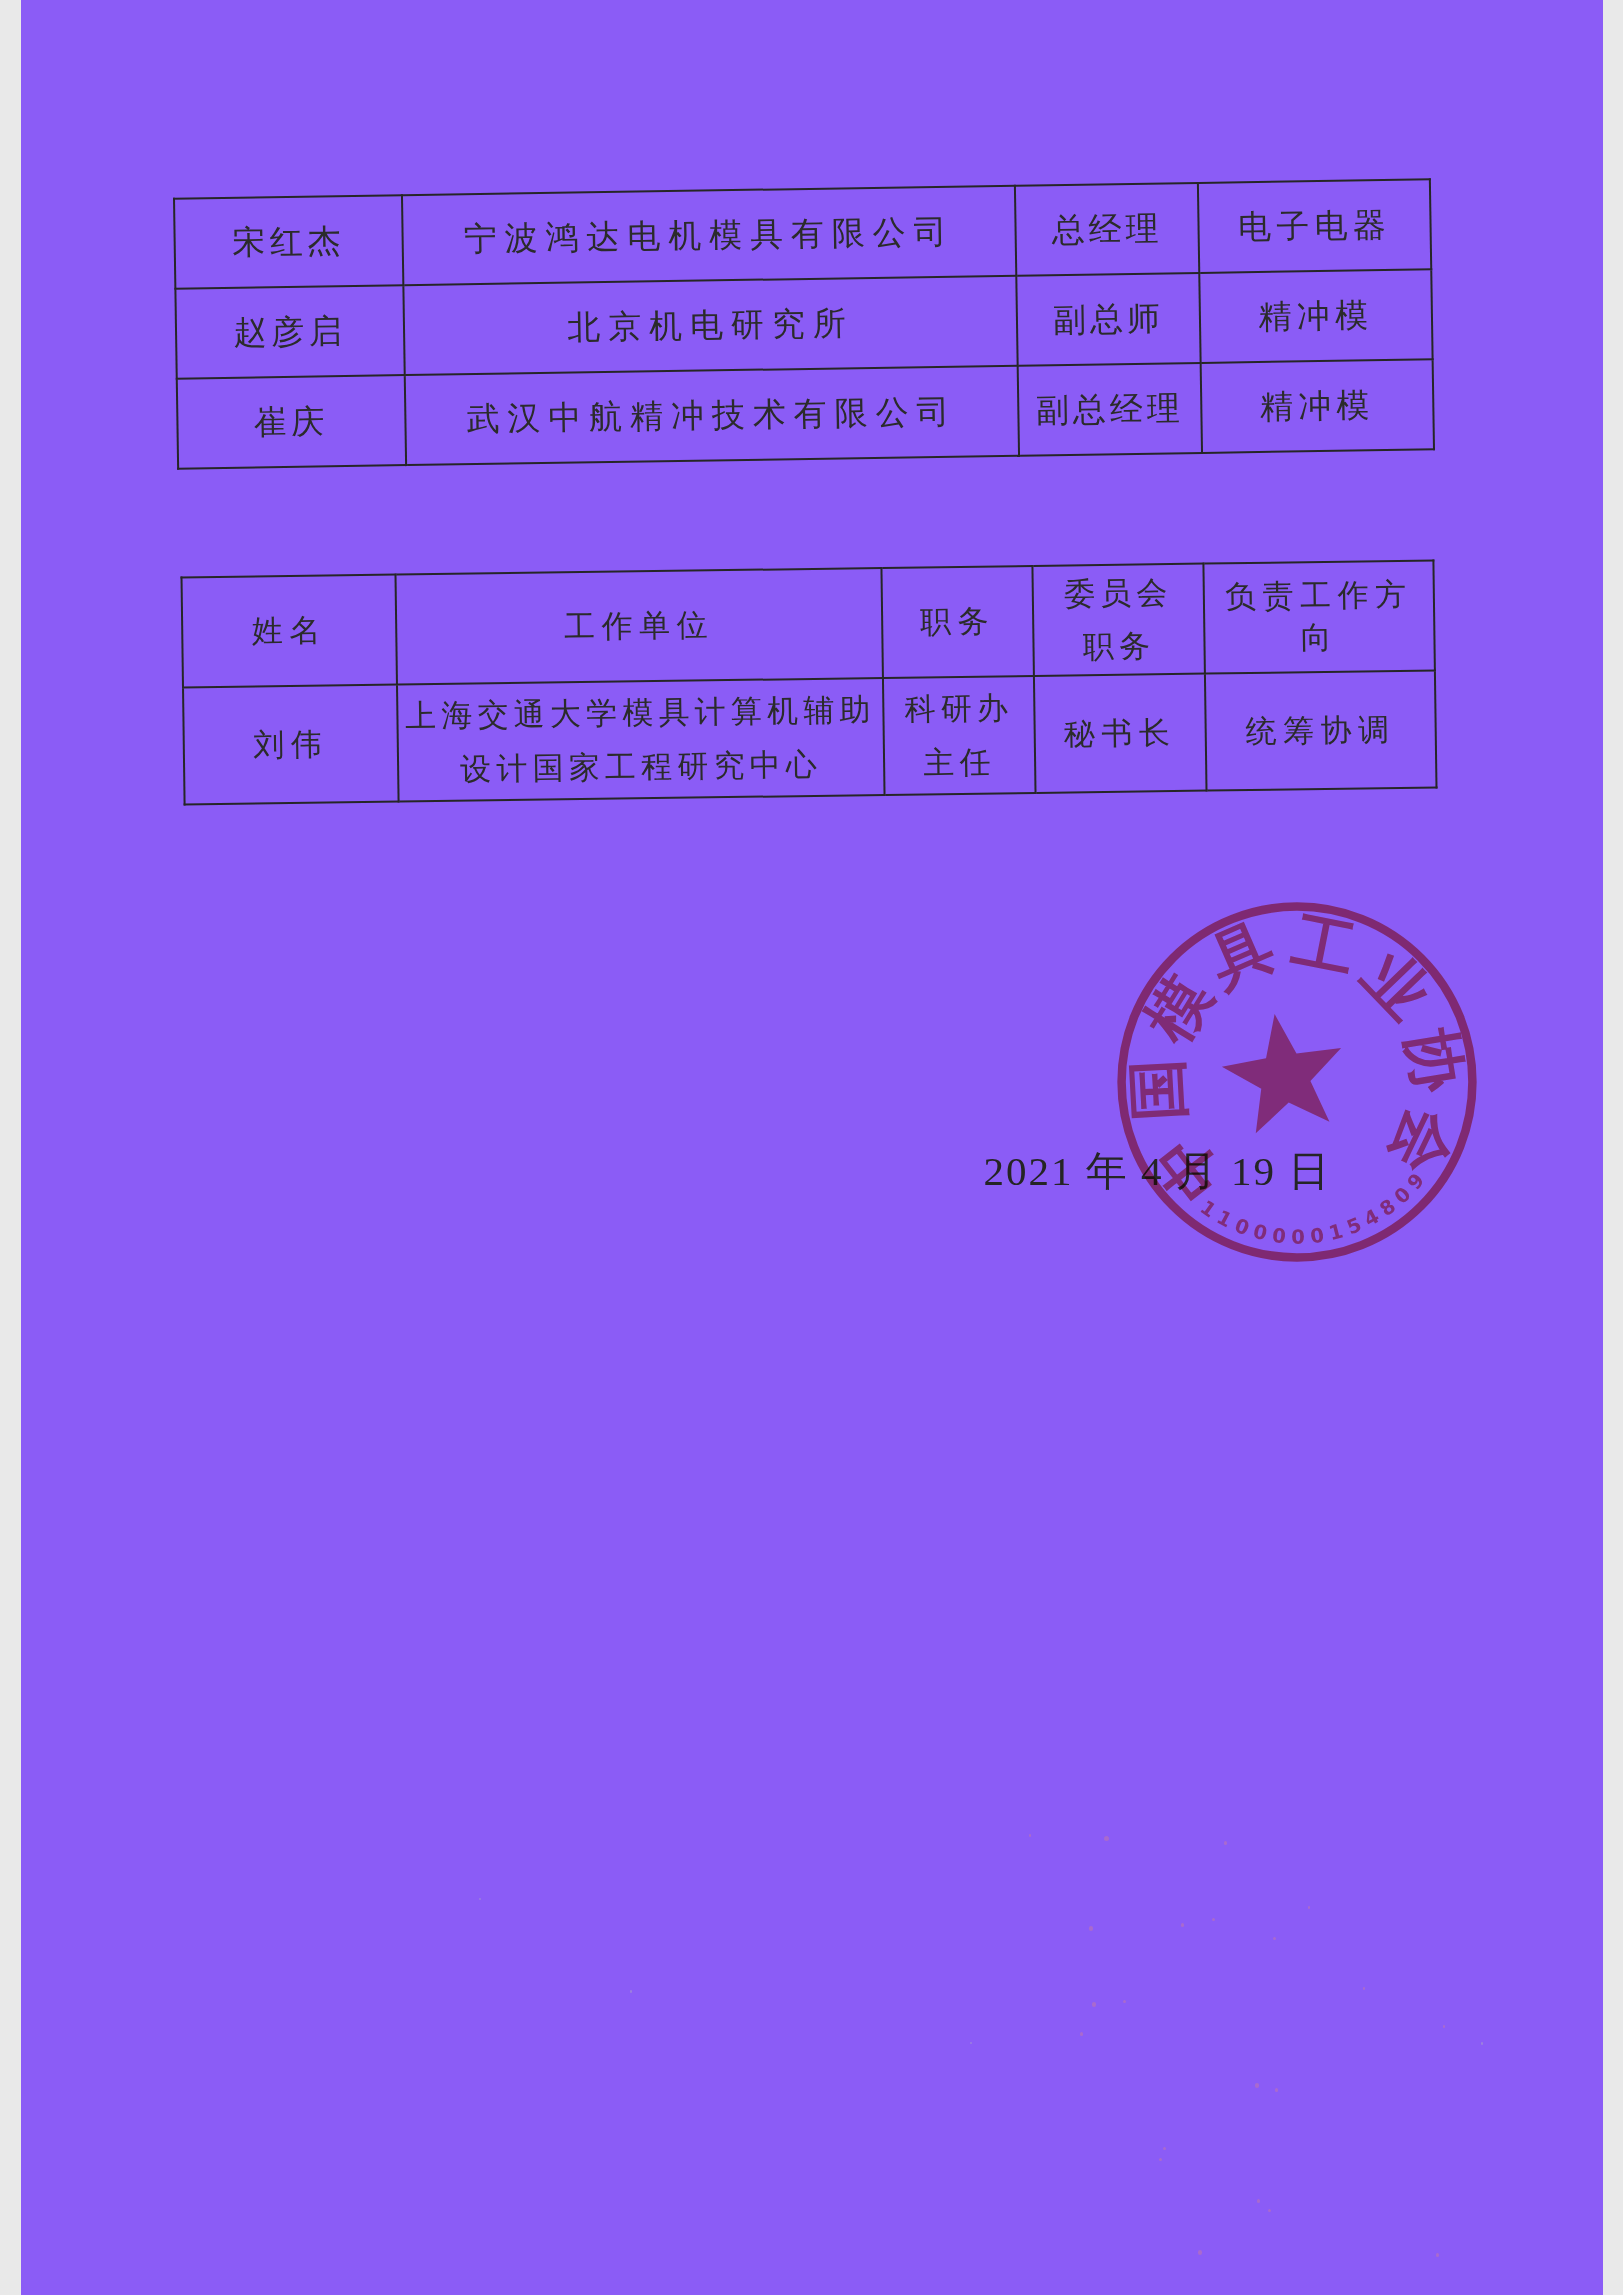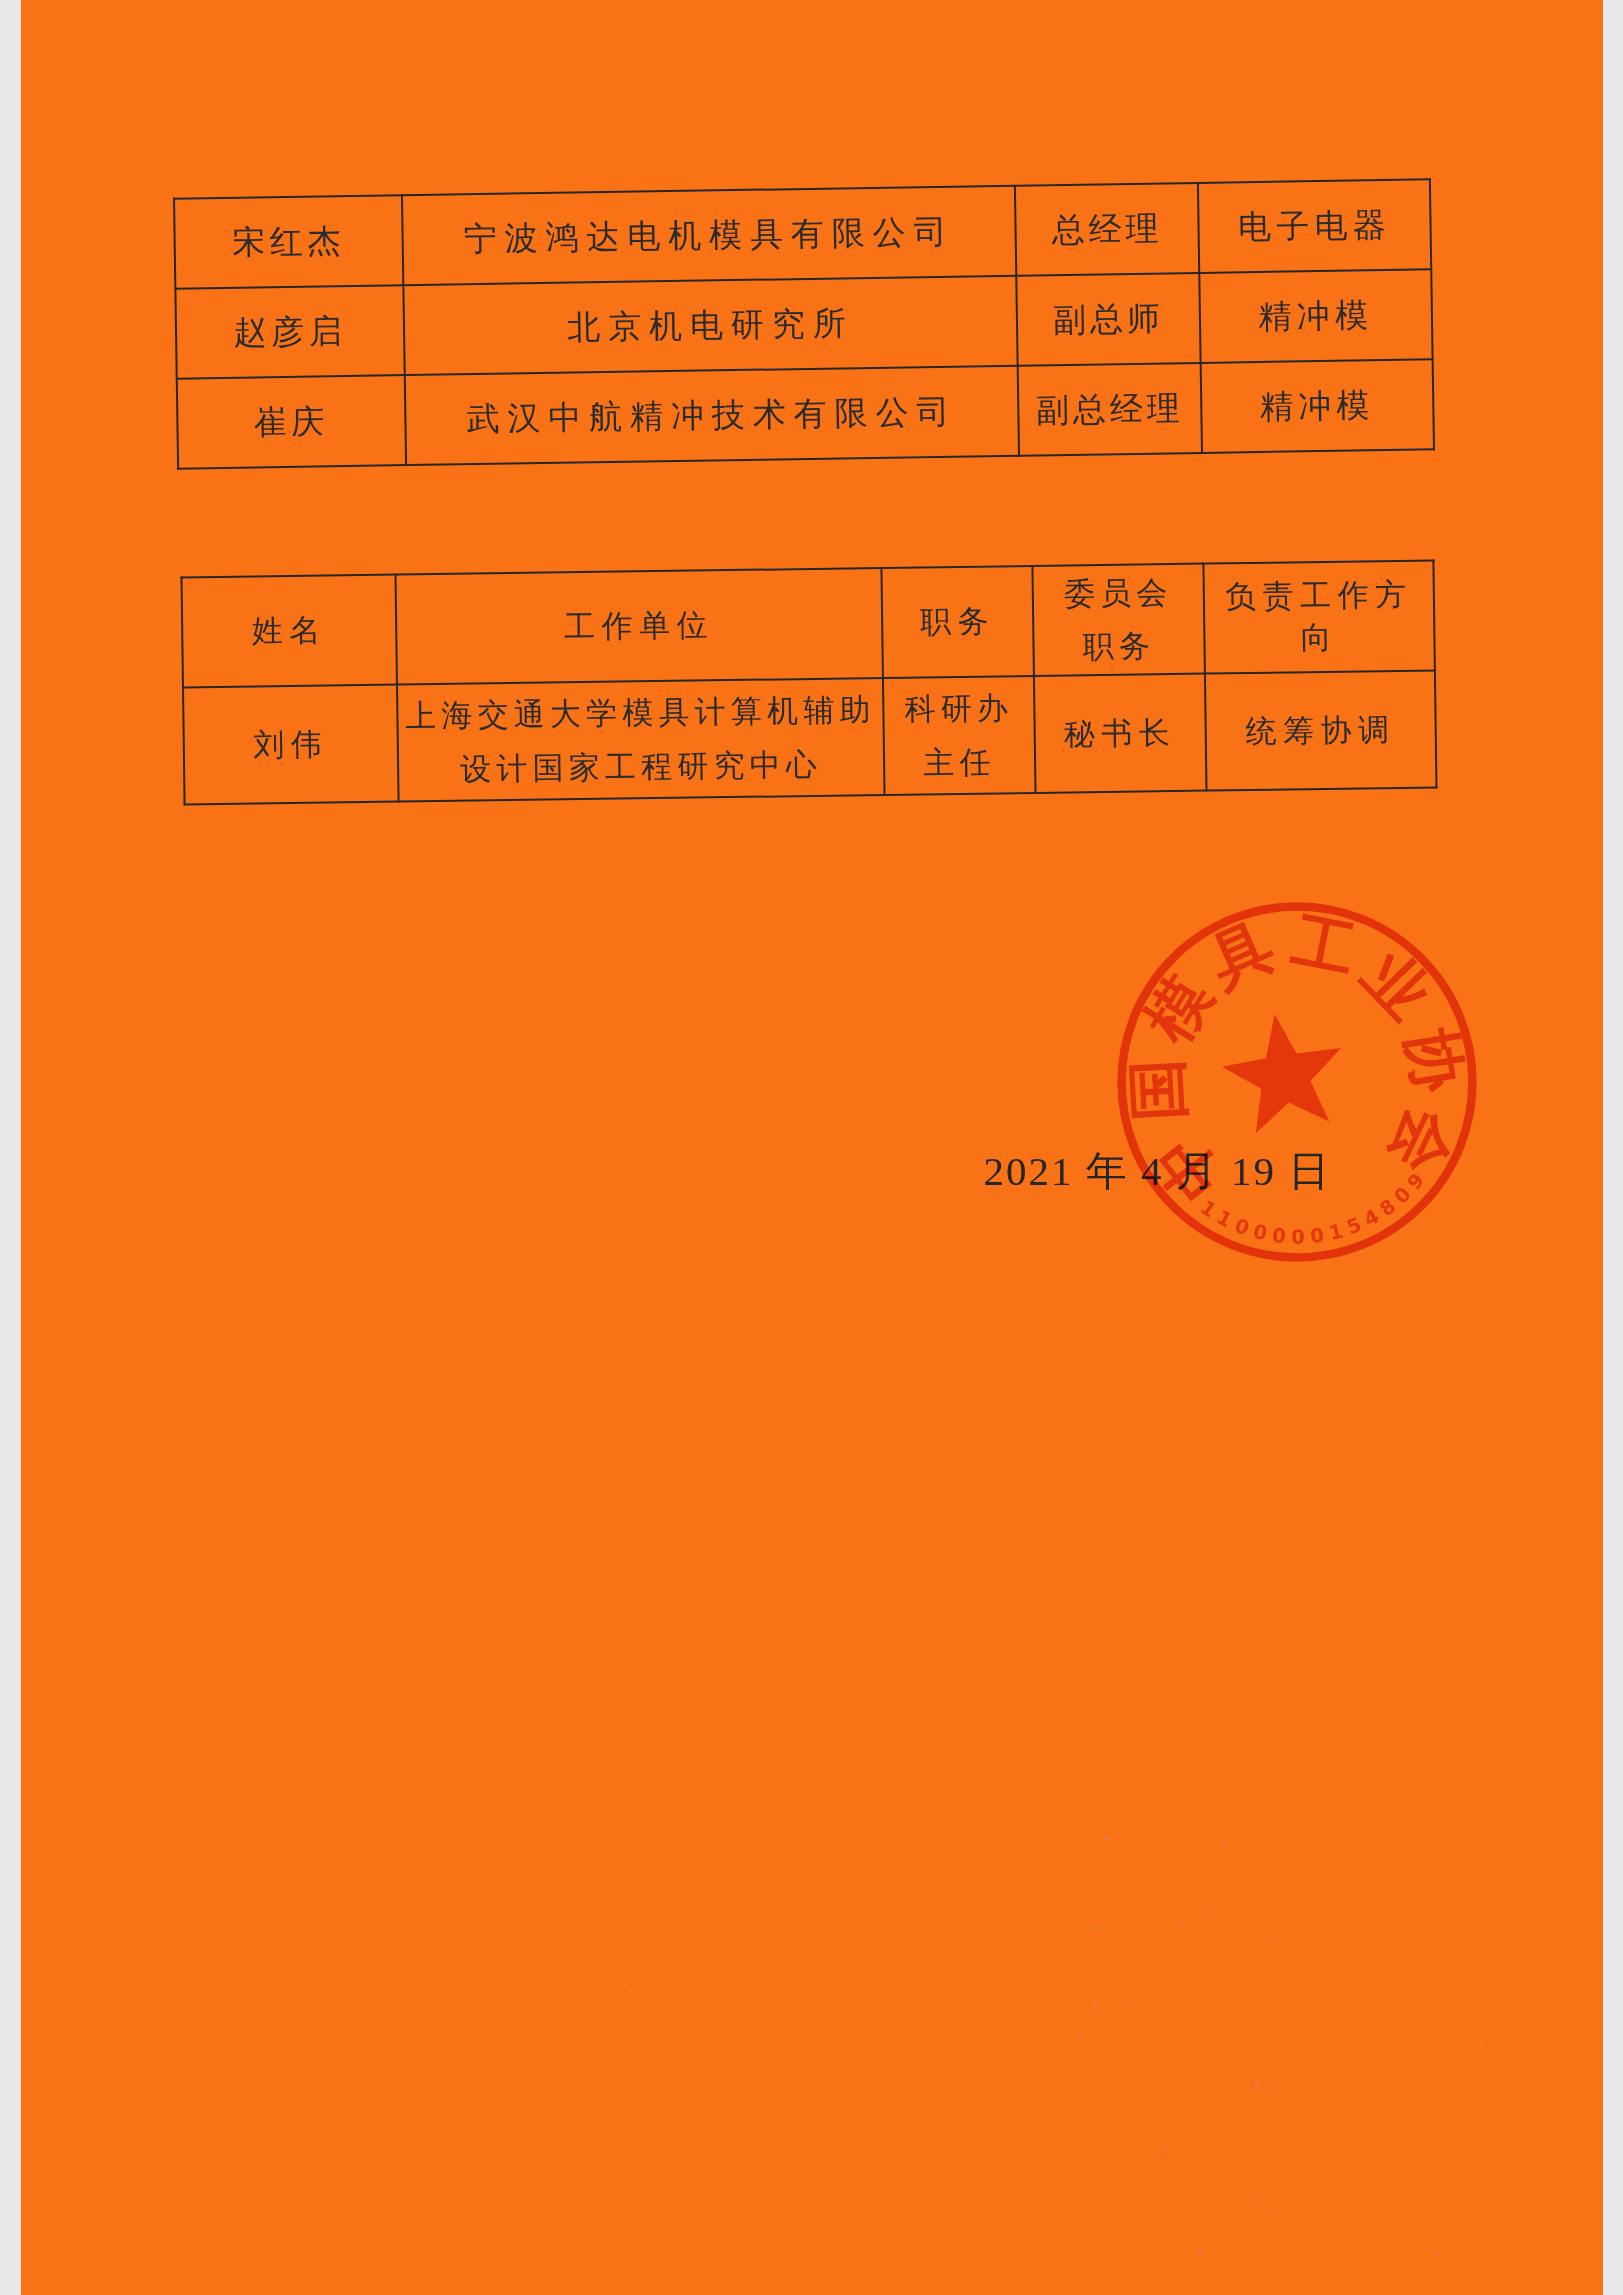--- a/index.html
+++ b/index.html
@@ -1,18 +1,18 @@
 <!DOCTYPE html>
 <html style="font-size:10.5px"><head>
 <meta charset="utf-8">
 <style>
   html,body { margin:0; padding:0; background:#e9e9e9; }
   .page {
     position:relative; width:1582px; height:2295px; margin:0 auto;
-    background:#f97316; overflow:hidden;
+    background:#8b5cf6; overflow:hidden;
     font-family:"Liberation Serif","DejaVu Serif",serif;
     color:#2b2b2b;
   }
   table { position:absolute; border-collapse:collapse; table-layout:fixed; background:transparent; }
   td {
     border:2px solid #262626; text-align:center; vertical-align:middle;
     color:#2b2b2b; padding:0 5.2px; overflow:hidden;
   }
   #table1 { left:154px; top:188px; width:1257px; height:272px; transform:rotate(-0.88deg); font-size:33px; }
   #table1 td.c-name  { letter-spacing:4.6px; }

